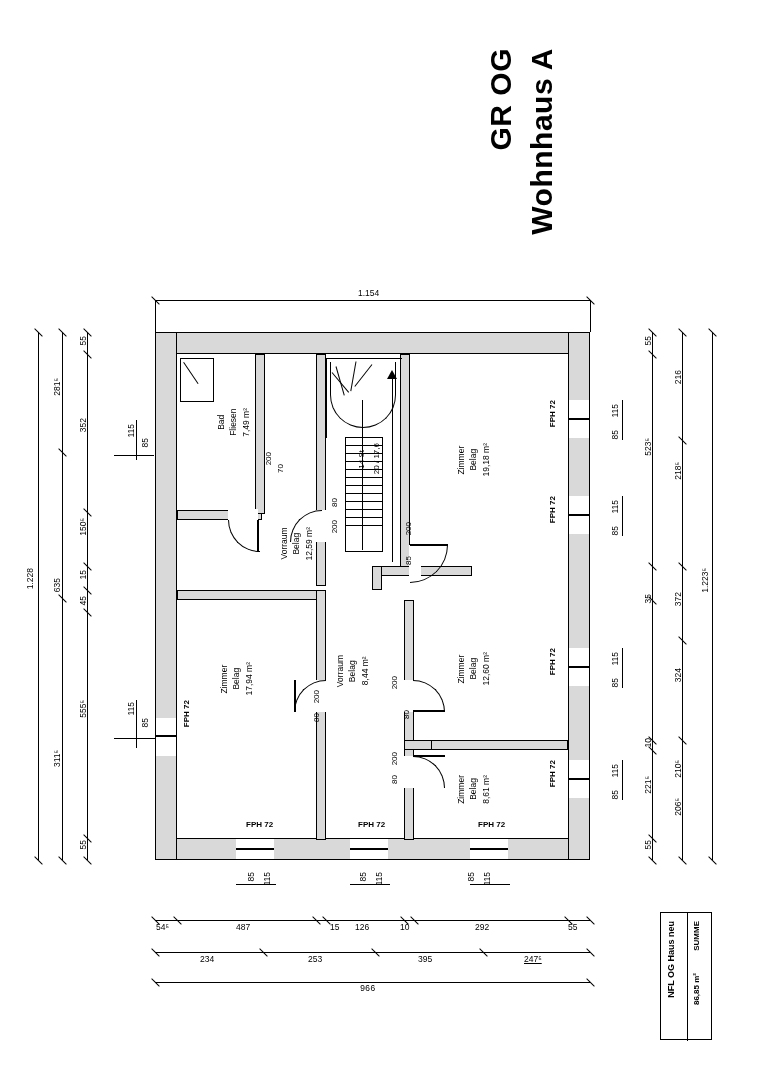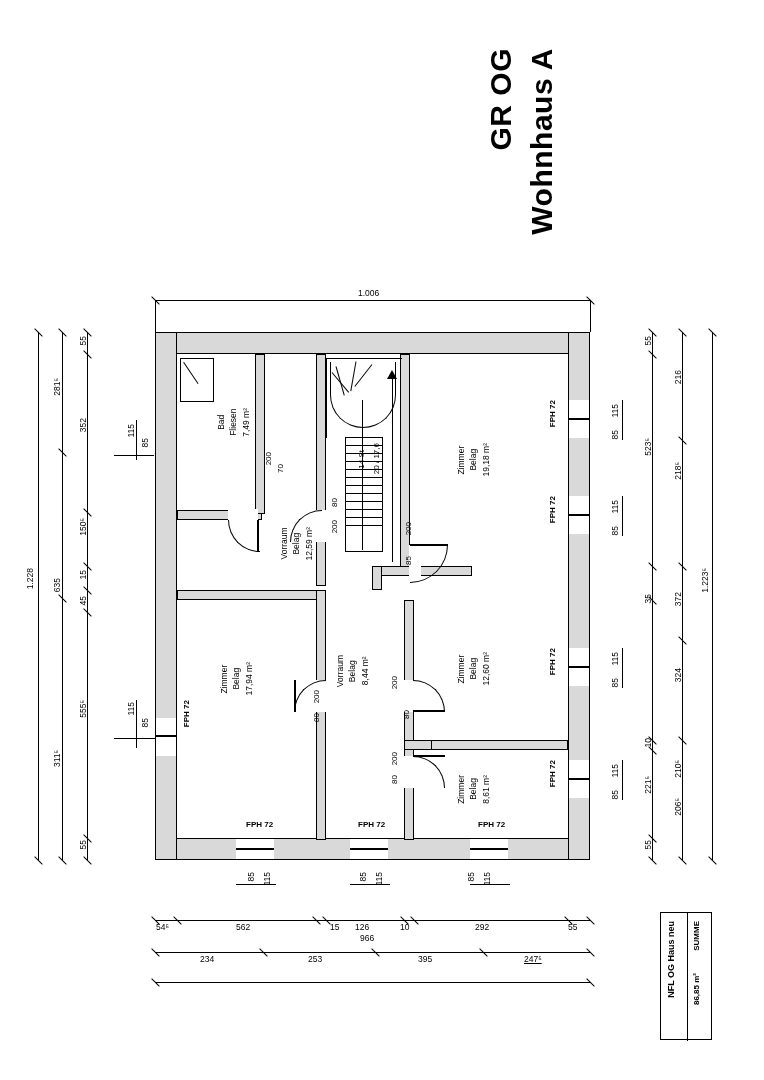--- a/index.html
+++ b/index.html
@@ -345,21 +345,21 @@
   <div class="arc" style="left:413px; top:756px; width:32px; height:32px; border-radius:0 32px 0 0; border-bottom:none; border-left:none;"></div>
   <div class="leaf" style="left:413px; top:755px; width:32px; height:2px;"></div>
   <div class="vtext" style="left:390px; top:752px;">200</div>
   <div class="vtext" style="left:390px; top:775px;">80</div>
 
   <div class="dimline-h" style="left:155px; top:300px; width:435px;"></div>
   <div class="tick-h" style="left:150px; top:300px;"></div>
   <div class="tick-h" style="left:585px; top:300px;"></div>
   <div class="abs" style="left:155px; top:300px; width:0; height:32px; border-left:1px solid #000;"></div>
   <div class="abs" style="left:590px; top:300px; width:0; height:32px; border-left:1px solid #000;"></div>
-  <div class="dimtext-h" style="left:358px; top:288px;">1.006</div>
+  <div class="dimtext-h" style="left:358px; top:288px;">1.154</div>
 
   <div class="dimline-v" style="left:38px; top:332px; height:528px;"></div>
   <div class="tick" style="left:33px; top:332px;"></div>
   <div class="tick" style="left:33px; top:860px;"></div>
   <div class="dimtext" style="left:25px; top:568px;">1.228</div>
 
   <div class="dimline-v" style="left:62px; top:332px; height:528px;"></div>
   <div class="tick" style="left:57px; top:332px;"></div>
   <div class="tick" style="left:57px; top:452px;"></div>
   <div class="tick" style="left:57px; top:598px;"></div>
@@ -461,42 +461,42 @@
   <div class="dimline-h" style="left:155px; top:920px; width:435px;"></div>
   <div class="tick-h" style="left:150px; top:920px;"></div>
   <div class="tick-h" style="left:172px; top:920px;"></div>
   <div class="tick-h" style="left:311px; top:920px;"></div>
   <div class="tick-h" style="left:321px; top:920px;"></div>
   <div class="tick-h" style="left:399px; top:920px;"></div>
   <div class="tick-h" style="left:409px; top:920px;"></div>
   <div class="tick-h" style="left:563px; top:920px;"></div>
   <div class="tick-h" style="left:585px; top:920px;"></div>
   <div class="dimtext-h" style="left:156px; top:922px;">54⁵</div>
-  <div class="dimtext-h" style="left:236px; top:922px;">562</div>
+  <div class="dimtext-h" style="left:236px; top:922px;">487</div>
   <div class="dimtext-h" style="left:330px; top:922px;">15</div>
   <div class="dimtext-h" style="left:355px; top:922px;">126</div>
   <div class="dimtext-h" style="left:400px; top:922px;">10</div>
   <div class="dimtext-h" style="left:475px; top:922px;">292</div>
   <div class="dimtext-h" style="left:568px; top:922px;">55</div>
 
   <div class="dimline-h" style="left:155px; top:952px; width:435px;"></div>
   <div class="tick-h" style="left:150px; top:952px;"></div>
   <div class="tick-h" style="left:258px; top:952px;"></div>
   <div class="tick-h" style="left:370px; top:952px;"></div>
   <div class="tick-h" style="left:478px; top:952px;"></div>
   <div class="tick-h" style="left:585px; top:952px;"></div>
   <div class="dimtext-h" style="left:200px; top:954px;">234</div>
   <div class="dimtext-h" style="left:308px; top:954px;">253</div>
   <div class="dimtext-h" style="left:418px; top:954px;">395</div>
   <div class="dimtext-h" style="left:524px; top:954px;text-decoration:underline;">247⁵</div>
 
   <div class="dimline-h" style="left:155px; top:982px; width:435px;"></div>
   <div class="tick-h" style="left:150px; top:982px;"></div>
   <div class="tick-h" style="left:585px; top:982px;"></div>
-  <div class="dimtext-h" style="left:360px; top:933px;">966</div>
+  <div class="dimtext-h" style="left:360px; top:984px;font-family:Liberation Mono, monospace;">966</div>
 
   <div class="summary" style="left:660px; top:912px; width:52px; height:128px;">
     <div class="sep" style="left:26px; top:0; width:1px; height:128px;"></div>
     <div class="row" style="left:5px; top:8px;">NFL OG Haus neu</div>
     <div class="row" style="left:31px; top:8px; font-size:8px;">SUMME</div>
     <div class="row" style="left:31px; top:60px; font-size:8px;">86,85 m²</div>
   </div>
 
 </div>
 

